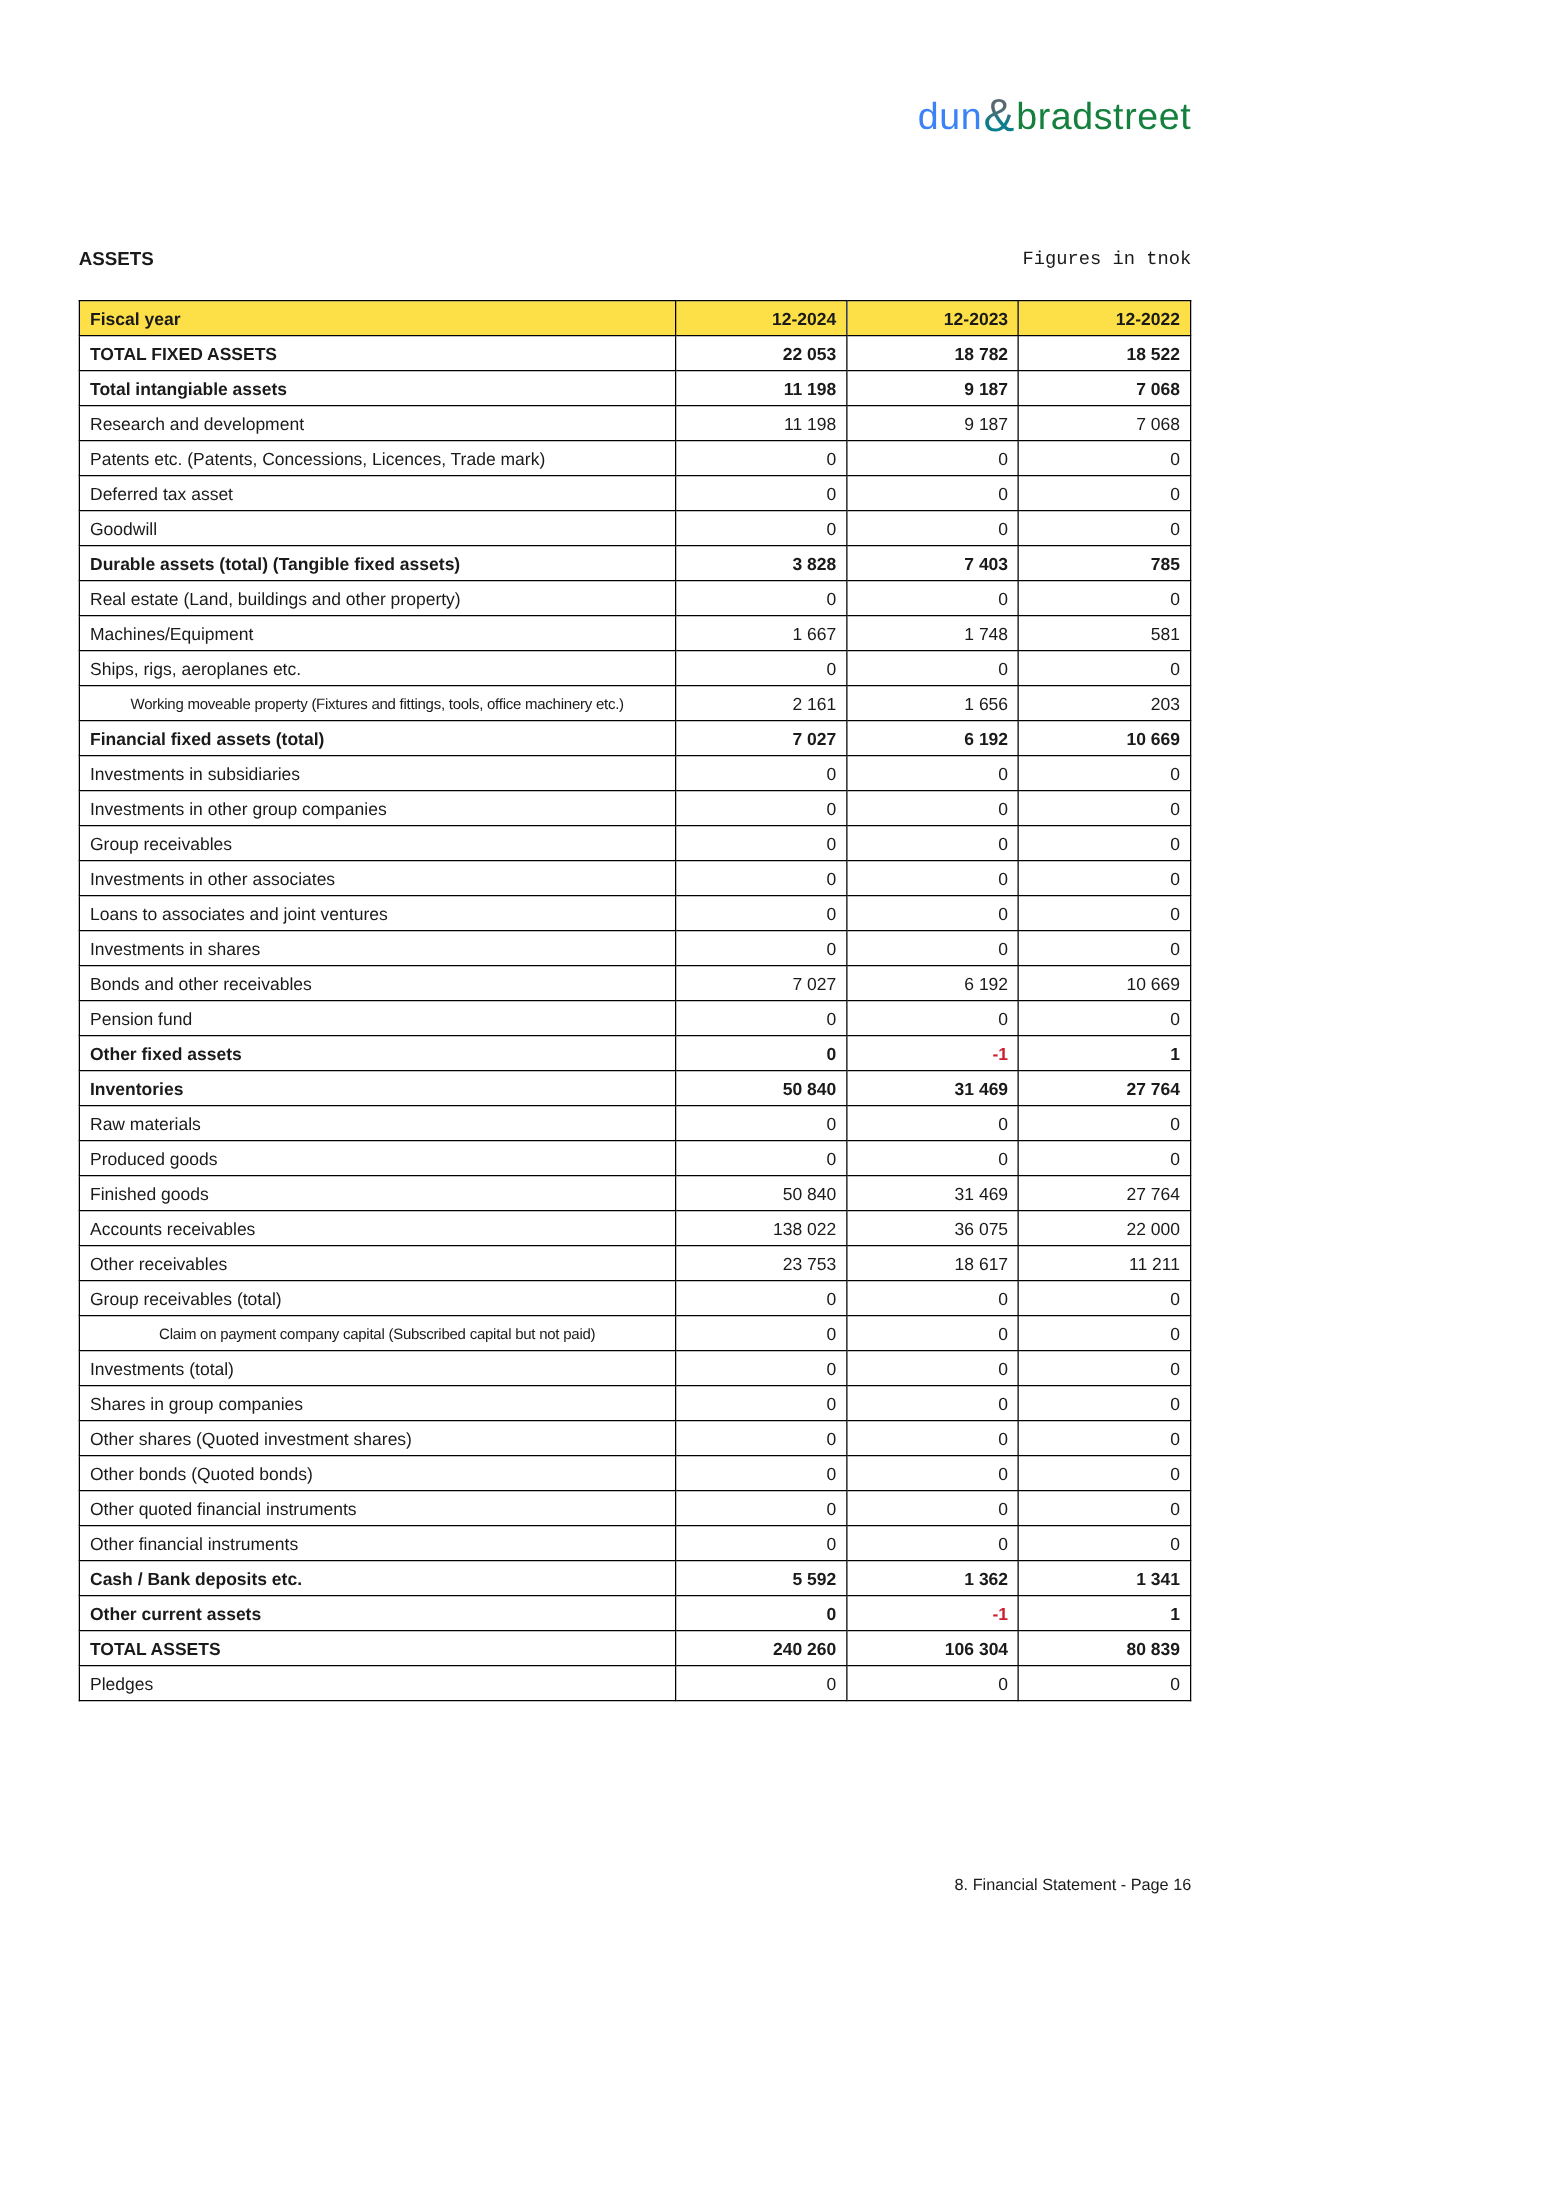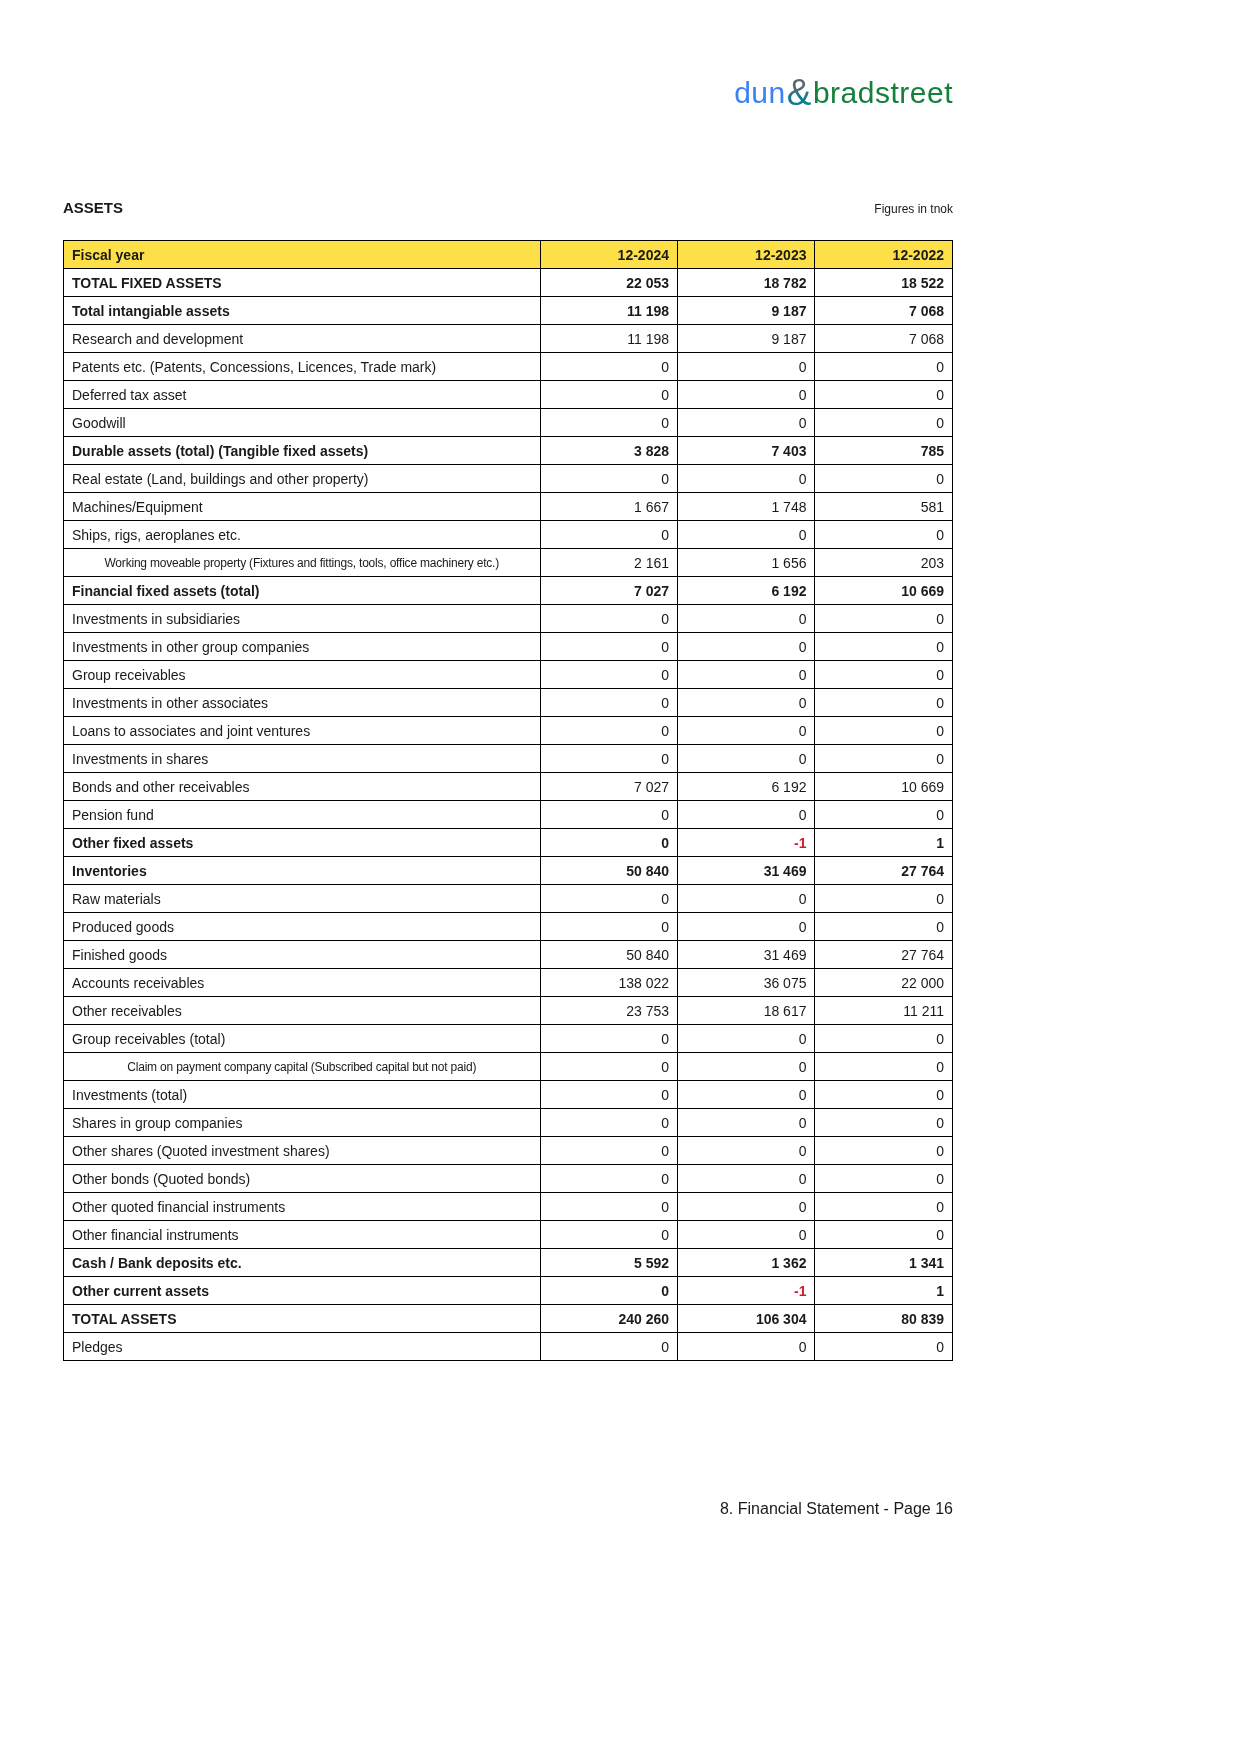--- a/index.html
+++ b/index.html
@@ -40,21 +40,21 @@
   .logo .bradstreet { color: #15803d; }
   
   .title-row {
     padding-top: 199px;
     display: flex;
     justify-content: space-between;
     align-items: flex-end;
     margin-bottom: 24px;
   }
   .title-row .title { font-size: 15px; font-weight: bold; }
-  .title-row .note  { font-size: 12px; }
+  .title-row .note  { font-size: 15px; font-family: Liberation Mono, monospace; }
   
   table {
     border-collapse: collapse;
     width: 100%;
     table-layout: fixed;
     font-size: 14px;
   }
   col.c-label { width: 53.6%; }
   col.c-num   { width: 15.4667%; }
   th, td {
@@ -73,21 +73,21 @@
   thead th.label { text-align: left; }
   td.label { text-align: left; }
   td.num   { text-align: right; }
   tr.bold  { font-weight: bold; }
   tr.small td.label { font-size: 12px; letter-spacing: -0.2px; text-align: center; }
   .neg { color: #cc1f2d; }
   
   .footer {
     position: absolute;
     top: 1500px; right: 0;
-    font-size: 16px;
+    font-size: 13px;
   }
 </style>
 </head>
 <body>
 
 <div class="content">
 
   <div class="logo">
     <span class="dun">dun</span><span class="amp">&amp;</span><span class="bradstreet">bradstreet</span>
   </div>

